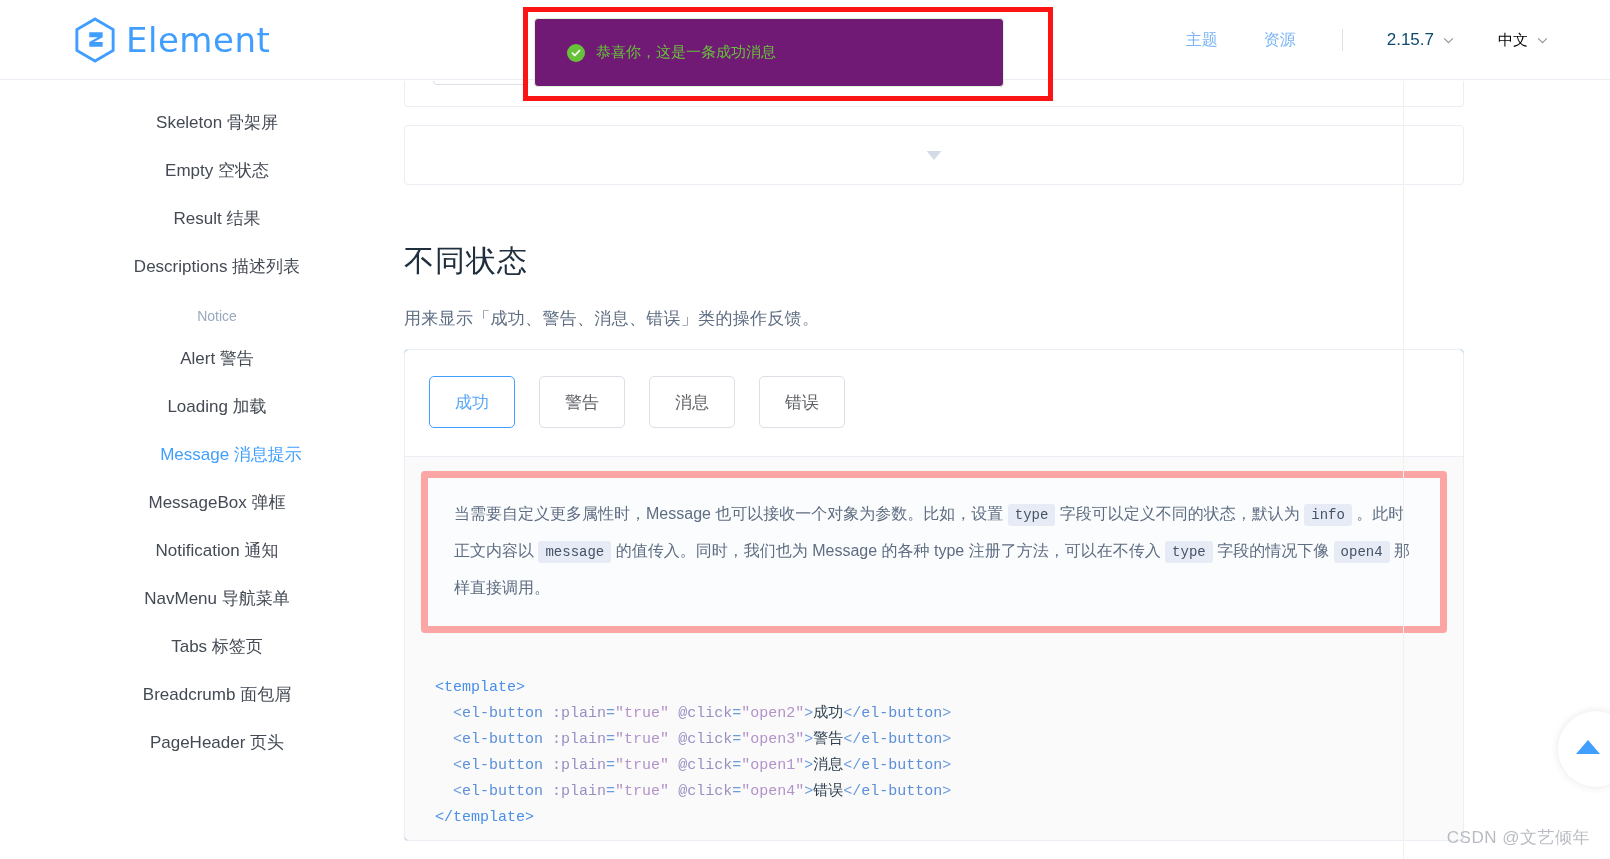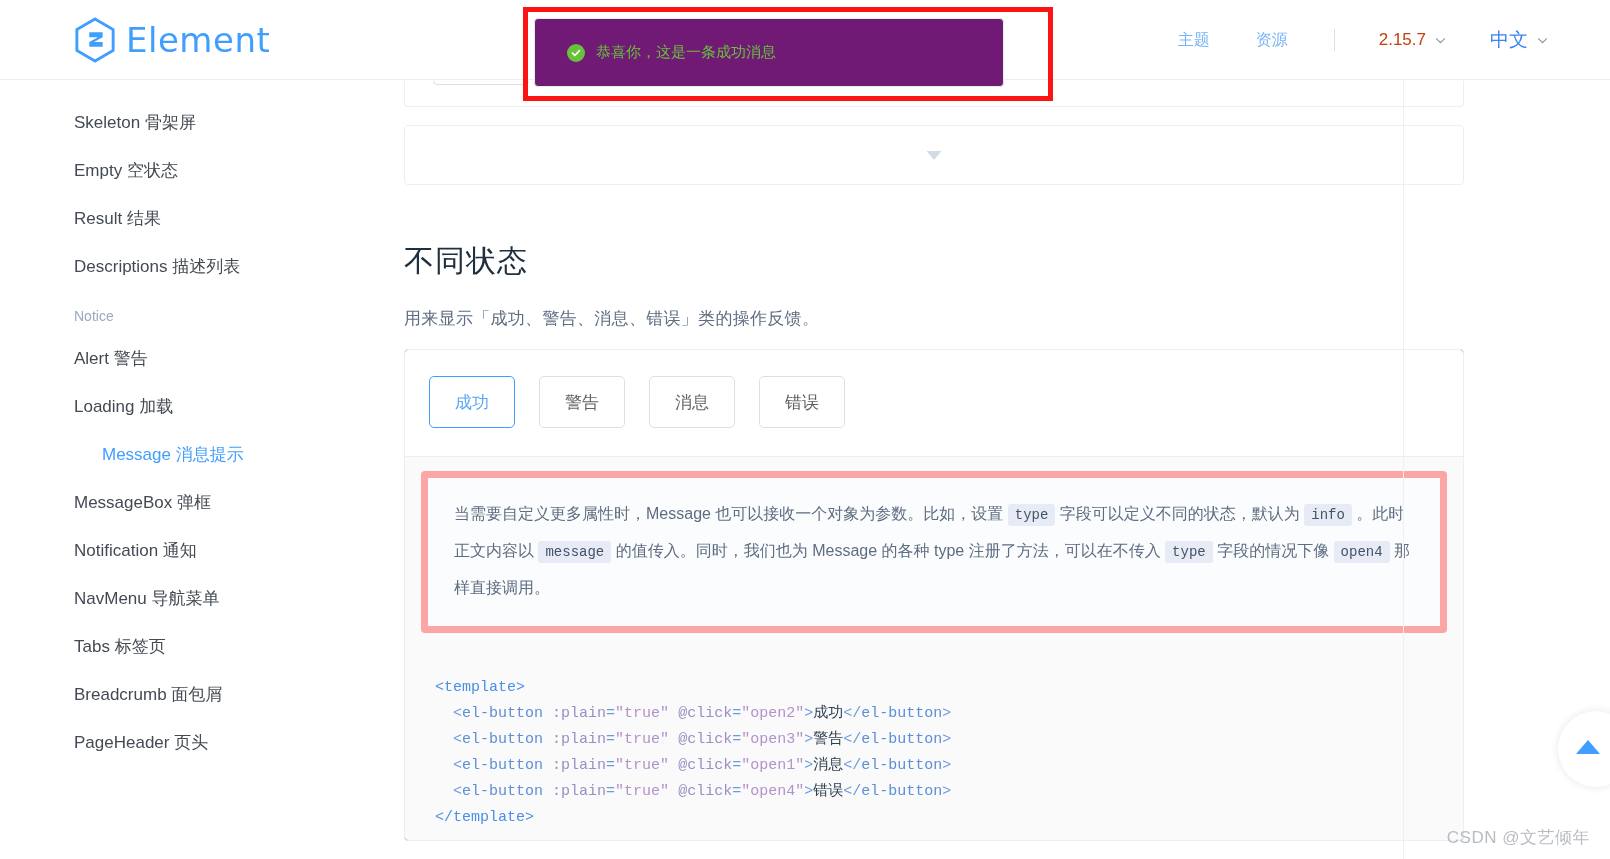--- a/index.html
+++ b/index.html
@@ -42,22 +42,22 @@
     white-space: nowrap;
   }
   .nav-sep {
     width: 1px; height: 22px; background: #dcdfe6;
     margin-left: 46px;
   }
   .nav-drop {
     display: flex; align-items: center; gap: 9px;
     margin-left: 44px; cursor: pointer; white-space: nowrap;
   }
-  .nav-drop .dval { font-size: 17px; color: #c2410c; }
-  .nav-drop.lang .dval { font-size: 19px; color: #3b82f6; }
+  .nav-drop .dval { font-size: 17px; color: #0c4a6e; }
+  .nav-drop.lang .dval { font-size: 15px; color: #000000; }
   .chev {
     width: 11px; height: 7px; display: block;
   }
 
   
   .msg-toast {
     position: absolute;
     left: 534px; top: 18px;
     width: 470px; height: 69px;
     background: #701a75;
@@ -85,20 +85,21 @@
     z-index: 45;
     pointer-events: none;
   }
 
   
   .sidebar {
     position: absolute; left: 0; top: 81px;
     width: 360px; height: 778px;
     background: #ffffff;
     padding-top: 18px;
+    text-align: center;
   }
   .side-item {
     height: 48px; line-height: 48px;
     padding-left: 74px;
     font-size: 17px; color: #444a54;
     cursor: pointer; white-space: nowrap;
   }
   .side-item.active { color: #409eff; margin-left: 28px; }
   .side-group {
     height: 44px; line-height: 50px;

